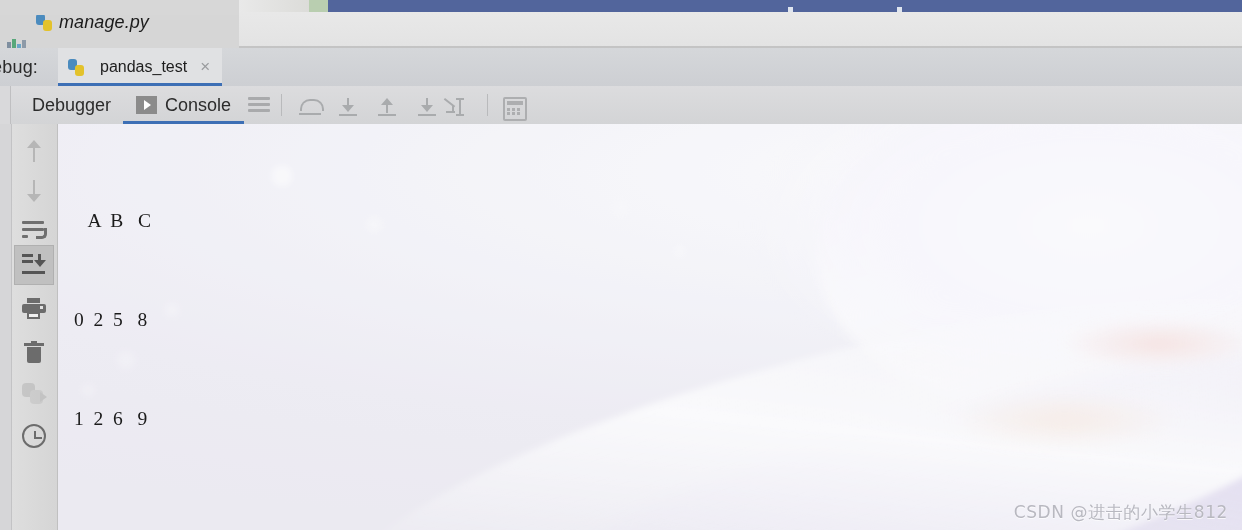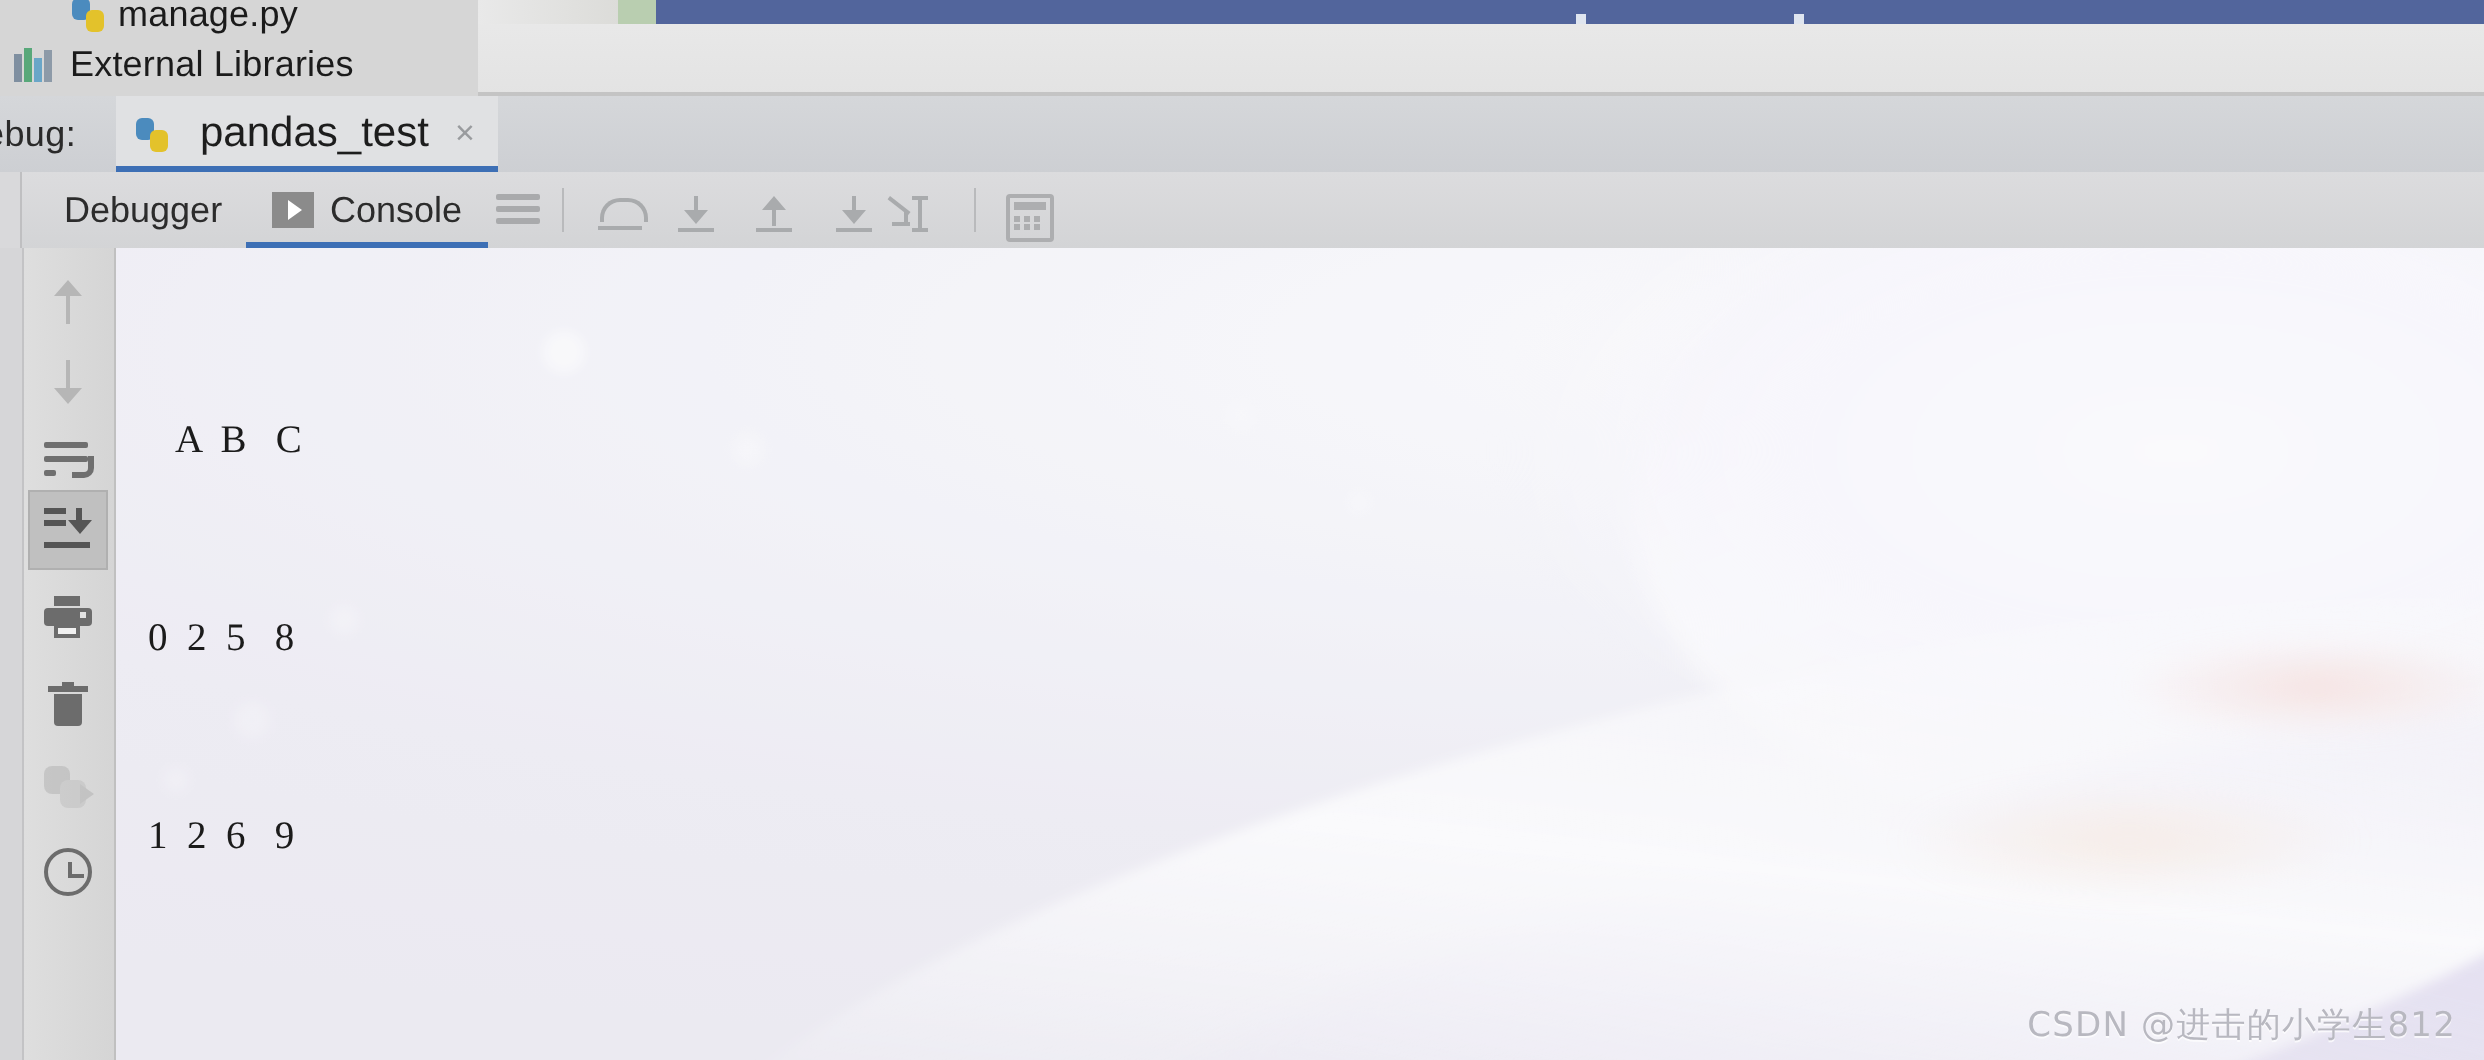--- a/index.html
+++ b/index.html
@@ -6,24 +6,25 @@
   body{
     width:1242px;height:530px;overflow:hidden;position:relative;
     font-family:"Liberation Sans", sans-serif;
     background:#d7d7d7;
     -webkit-font-smoothing:antialiased;
   }
   #app{position:absolute;inset:0;overflow:hidden;}
 
   
   .tree-pane{
-    position:absolute;left:0;top:0;width:239px;height:48px;
+    position:absolute;left:0;top:15px;width:239px;height:48px;
     background:#d6d6d6;
     border-right:1px solid #b7b7b7;
     overflow:hidden;
+    font-style:italic;
   }
   .tree-row{position:absolute;left:0;display:flex;align-items:center;height:24px;white-space:nowrap;}
   .tree-row.r1{top:-5px;padding-left:36px;}
   .tree-row.r2{top:20px;padding-left:4px;}
   .tree-label{font-size:18px;color:#1b1b1b;letter-spacing:0.1px;}
 
   
   .py-ico{width:17px;height:17px;position:relative;margin-right:6px;flex:0 0 auto;}
   .py-ico i{position:absolute;width:9px;height:11px;border-radius:3px;}
   .py-ico i.b{background:#4b8bbe;left:0;top:0;}
@@ -68,21 +69,21 @@
   }
   .debug-title{
     position:absolute;left:-8px;top:9px;font-size:18px;color:#2a2a2a;
     letter-spacing:.2px;
   }
   .run-tab{
     position:absolute;left:58px;top:0;height:38px;
     display:flex;align-items:center;gap:9px;padding:0 12px 0 10px;
     background:#e0e1e3;
   }
-  .run-tab .lbl{font-size:21px;color:#1d1d1d;}
+  .run-tab .lbl{font-size:16px;color:#1d1d1d;}
   .run-tab .close{font-size:17px;color:#999b9e;margin-left:4px;}
   .run-tab .tabunderline{
     position:absolute;left:0;right:0;bottom:0;height:3px;background:#3d6fb5;
   }
 
   
   .tabbar{
     position:absolute;left:0;top:86px;right:0;height:38px;
     background:linear-gradient(#dcdcde,#d3d4d6);
     border-bottom:1px solid #bcbdbf;
@@ -271,21 +272,20 @@
         </span>
       <span class="tree-label">manage.py</span>
     </div>
     <div class="tree-row r2">
       <span class="lib-ico">
           <s></s>
           <s></s>
           <s></s>
           <s></s>
         </span>
-      <span class="tree-label">External Libraries</span>
     </div>
   </div>
 
   <div class="behind">
     <div class="tabstub"></div>
     <div class="greenstub"></div>
     <div class="blue">
       <span class="dot d1"></span>
       <span class="dot d2"></span>
     </div>

